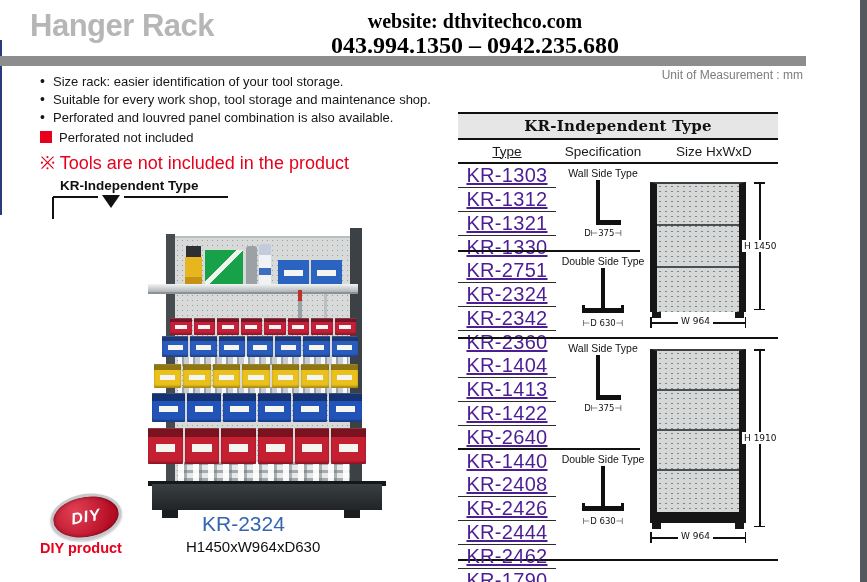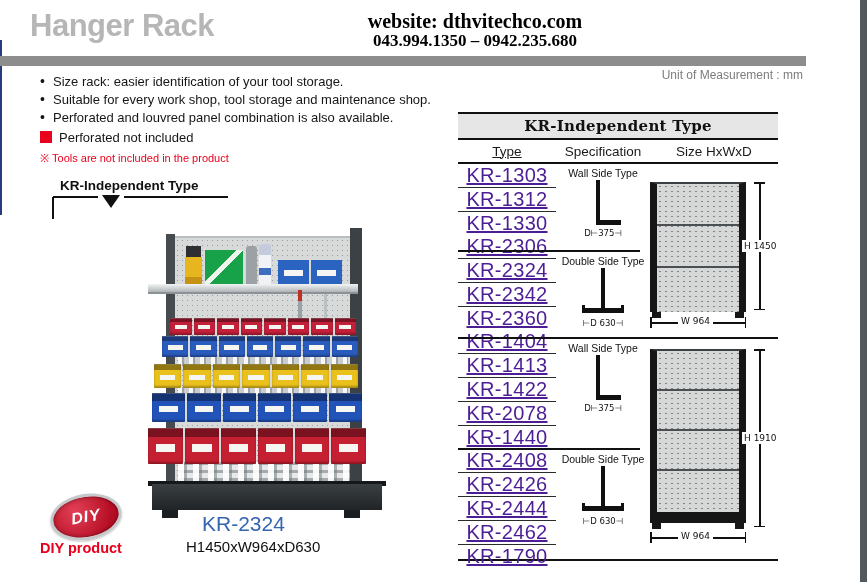--- a/index.html
+++ b/index.html
@@ -9,32 +9,32 @@
   
   .left-accent{position:absolute;left:0;top:40px;width:2px;height:175px;background:#2a3b7d;}
   .right-bar{position:absolute;left:860px;top:0;width:7px;height:582px;background:#54595d;}
 
   
   .page-title{position:absolute;left:30px;top:8px;font-size:31px;font-weight:bold;
               letter-spacing:-.5px;color:#b6b6b6;}
   .contact{position:absolute;left:325px;top:10px;width:300px;text-align:center;
            font-family:"Liberation Serif",serif;font-weight:700;color:#000;line-height:1.1;}
   .contact .site{font-size:20px;}
-  .contact .phone{font-size:17px;}
+  .contact .phone{font-size:24px;}
   .gray-bar{position:absolute;left:0;top:56px;width:806px;height:10px;background:#8d8d8d;}
   .unit-note{position:absolute;left:560px;top:68px;width:243px;text-align:right;
              font-size:12px;color:#7c7c7c;}
 
   
   .features{position:absolute;left:40px;top:74px;width:420px;font-size:13px;color:#161616;}
   .bullet{padding-left:13px;position:relative;margin-bottom:2.5px;line-height:1.18;}
   .bullet::before{content:"•";position:absolute;left:0;top:-1px;font-size:14px;}
   .acc-row{display:flex;align-items:center;margin-top:5px;}
   .red-square{width:12px;height:12px;background:#e8001c;margin-right:7px;}
-  .tools-note{margin-top:5px;color:#e8001c;font-size:11px;}
+  .tools-note{margin-top:5px;color:#e8001c;font-size:18px;}
 
   
   .section-label{position:absolute;left:60px;top:178px;font-size:13.5px;font-weight:bold;}
   .section-bracket{position:absolute;left:52px;top:195px;}
 
   
   .photo{position:absolute;left:146px;top:226px;width:252px;height:296px;}
   .post{position:absolute;background:#3b4145;}
   .post.left{left:20px;top:8px;width:9px;height:258px;background:#454b4f;}
   .post.right{left:204px;top:2px;width:12px;height:264px;}
@@ -277,46 +277,49 @@
       <div class="c3">Size HxWxD</div>
     </div>
     <div class="kt-body">
       <div class="type-col">
         <div class="trow">
             <span class="tcode">KR-1303</span>
           </div>
         <div class="trow">
             <span class="tcode">KR-1312</span>
           </div>
+        <div class="trow">
+            <span class="tcode">KR-1321</span>
+          </div>
         <div class="trow noline">
             <span class="tcode">KR-1330</span>
           </div>
         <div class="trow">
-            <span class="tcode">KR-2306</span>
+            <span class="tcode">KR-2751</span>
           </div>
         <div class="trow">
             <span class="tcode">KR-2324</span>
           </div>
         <div class="trow">
             <span class="tcode">KR-2342</span>
           </div>
         <div class="trow noline">
             <span class="tcode">KR-2360</span>
           </div>
         <div class="trow">
             <span class="tcode">KR-1404</span>
           </div>
         <div class="trow">
             <span class="tcode">KR-1413</span>
           </div>
         <div class="trow">
             <span class="tcode">KR-1422</span>
           </div>
         <div class="trow">
-            <span class="tcode">KR-2078</span>
+            <span class="tcode">KR-2640</span>
           </div>
         <div class="trow noline">
             <span class="tcode">KR-1440</span>
           </div>
         <div class="trow">
             <span class="tcode">KR-2408</span>
           </div>
         <div class="trow">
             <span class="tcode">KR-2426</span>
           </div>

